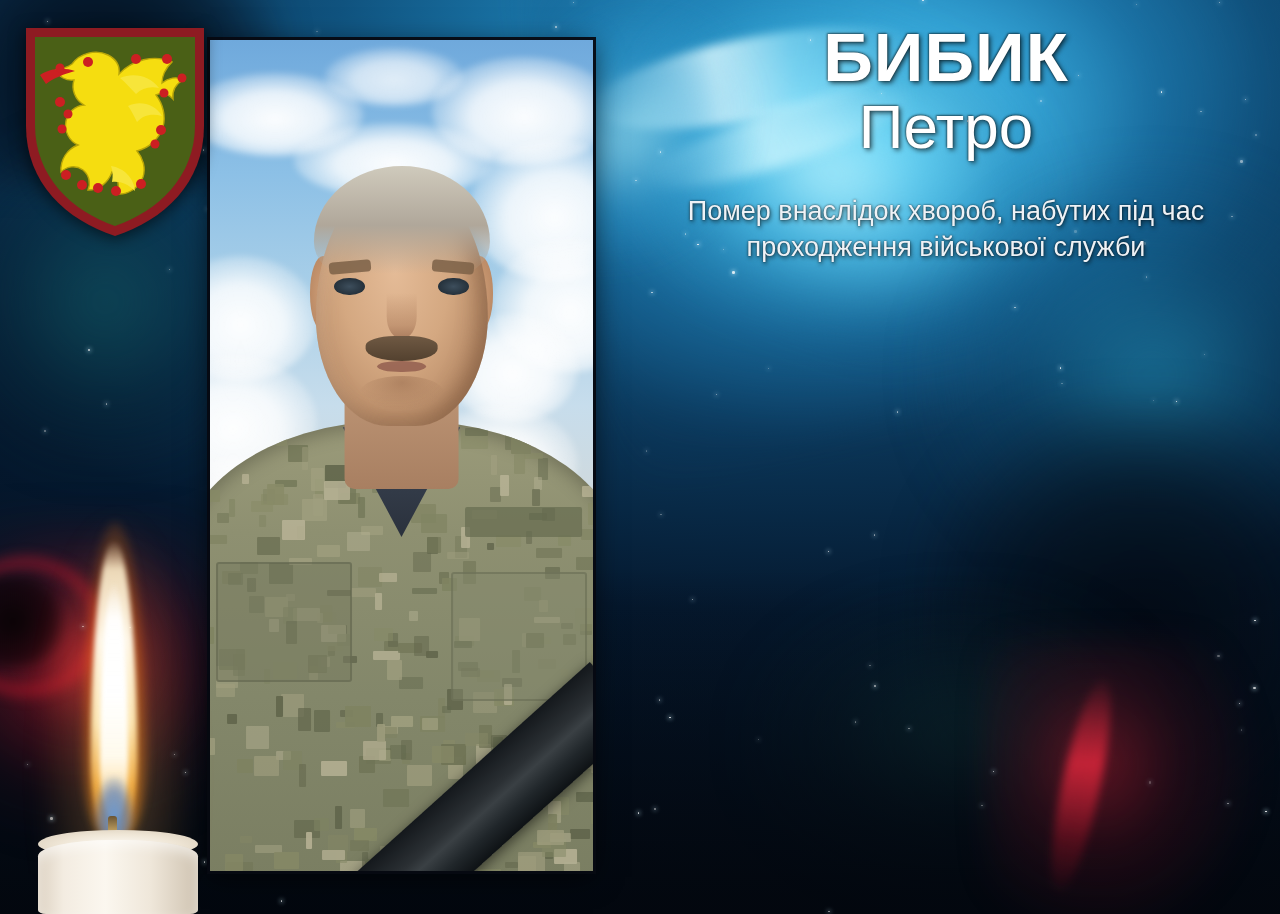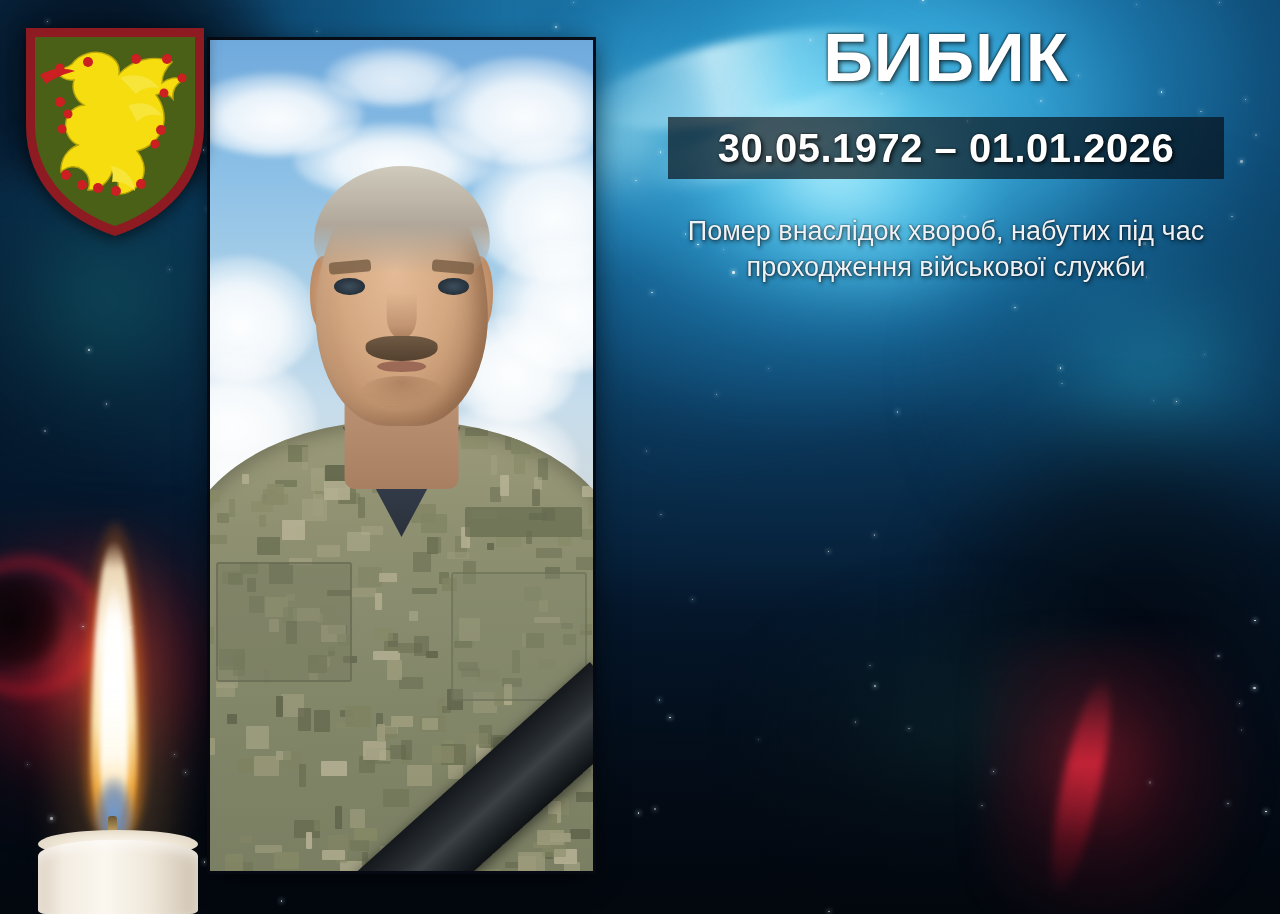--- a/index.html
+++ b/index.html
@@ -956,22 +956,22 @@
         <circle cx="125" cy="166" r="5"></circle>
       <circle cx="145" cy="112" r="5"></circle>
         <circle cx="139" cy="126" r="4.5"></circle>
     </g>
   </svg>
 
   <div class="content">
 
     <div class="name-block">
       <div class="surname">БИБИК</div>
+      <div class="firstname">Петро</div>
     </div>
 
-    <div class="dates">30.05.1972 – 01.01.2026</div>
 
 
     <div class="cause">Помер внаслідок хвороб, набутих під час проходження військової служби</div>
 
   </div>
 
 </div>
 
 </body></html>

